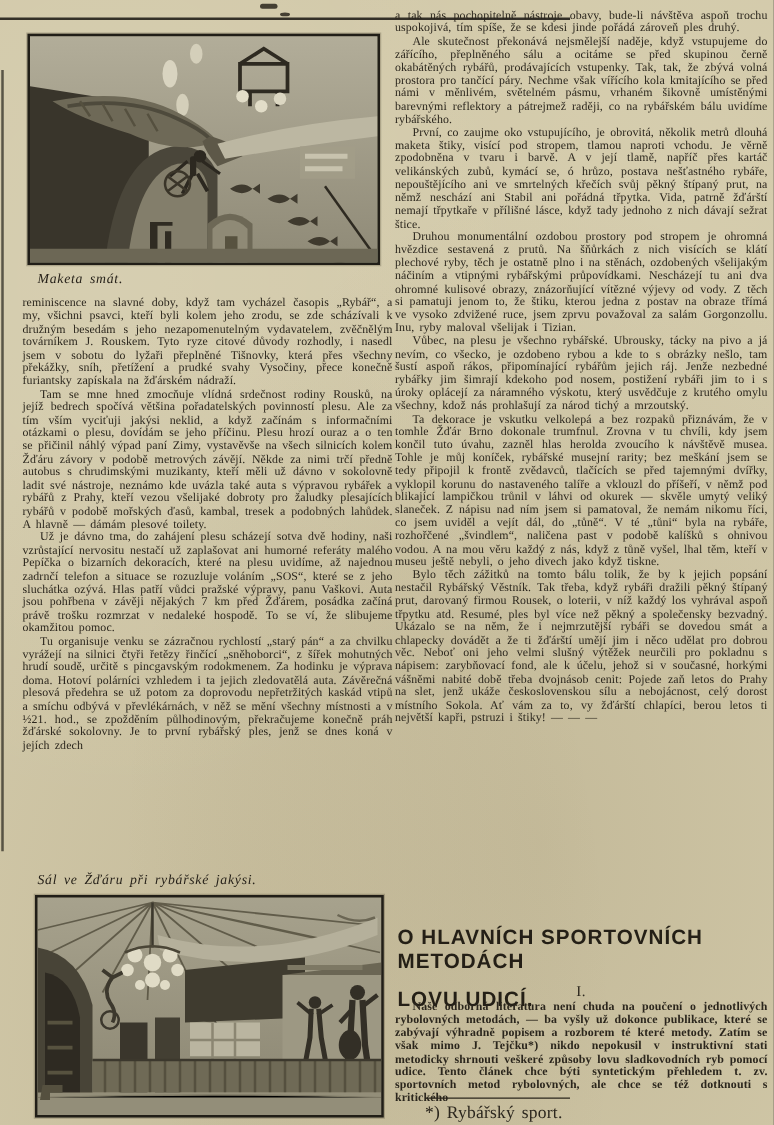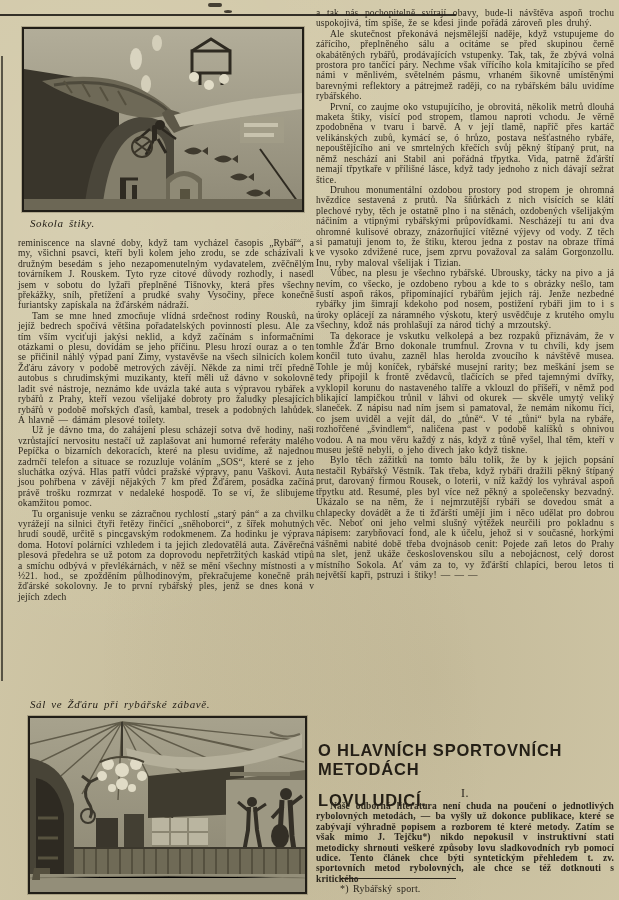--- a/index.html
+++ b/index.html
@@ -36,21 +36,21 @@
   .speck{position:absolute;background:#201c14;border-radius:50%;opacity:.8;}
   .article-title{
     font-family:"Liberation Sans","DejaVu Sans",sans-serif;
     font-weight:bold;font-size:16.5px;letter-spacing:.8px;color:#241f16;
   }
   .article-author{
     font-style:italic;font-size:13px;letter-spacing:1.2px;color:#241f16;
   }
   .section-numeral{font-size:12px;text-align:center;letter-spacing:.5px;}
   .footnote-rule{position:absolute;height:1px;background:#2b261d;}
-  .footnote{font-size:10px;letter-spacing:.2px;word-spacing:1.6px;}
+  .footnote{font-size:14px;letter-spacing:.2px;word-spacing:1.6px;}
 </style>
 </head>
 <body>
 
 <div id="page">
 
   <div class="scan-line-top"></div>
   <div class="scan-line-left"></div>
   <div class="speck" style="left:208px;top:3px;width:14px;height:4px;border-radius:2px;"></div>
   <div class="speck" style="left:224px;top:10px;width:8px;height:3px;"></div>
@@ -119,30 +119,30 @@
         <path d="M142,150 Q160,134 178,150 L178,181 L142,181 Z" fill="#6d6856"></path>
         <path d="M146,154 Q160,140 174,154 L174,181 L146,181 Z" fill="#8f8a76"></path>
         <rect x="156" y="160" width="10" height="21" fill="#57523f"></rect>
 
         <rect x="96" y="150" width="6" height="31" fill="#2f2b22"></rect>
         <rect x="108" y="156" width="5" height="25" fill="#2f2b22"></rect>
         <path d="M96,150 h18" stroke="#2f2b22" stroke-width="3"></path>
         <rect x="0" y="170" width="278" height="11" fill="#6c6755"></rect>
       </svg>
     </div>
-    <div class="abs caption" style="left:12px;top:217px;">Sokola štiky.</div>
+    <div class="abs caption" style="left:12px;top:217px;">Maketa smát.</div>
 
     <div class="abs body-text" style="left:0;top:238px;width:296px;">
       <p class="no-indent">reminiscence na slavné doby, když tam vycházel časopis „Rybář“, a my, všichni psavci, kteří byli kolem jeho zrodu, se zde scházívali k družným besedám s jeho nezapomenutelným vydavatelem, zvěčnělým továrníkem J. Rouskem. Tyto ryze citové důvody rozhodly, i nasedl jsem v sobotu do lyžaři přeplněné Tišnovky, která přes všechny překážky, sníh, přetížení a prudké svahy Vysočiny, přece konečně furiantsky zapískala na žďárském nádraží.</p>
       <p>Tam se mne hned zmocňuje vlídná srdečnost rodiny Rousků, na jejíž bedrech spočívá většina pořadatelských povinností plesu. Ale za tím vším vyciťuji jakýsi neklid, a když začínám s informačními otázkami o plesu, dovídám se jeho příčinu. Plesu hrozí ouraz a o ten se přičinil náhlý výpad paní Zimy, vystavěvše na všech silnicích kolem Žďáru závory v podobě metrových závějí. Někde za nimi trčí předně autobus s chrudimskými muzikanty, kteří měli už dávno v sokolovně ladit své nástroje, neznámo kde uvázla také auta s výpravou rybářek a rybářů z Prahy, kteří vezou všelijaké dobroty pro žaludky plesajících rybářů v podobě mořských ďasů, kambal, tresek a podobných lahůdek. A hlavně — dámám plesové toilety.</p>
       <p>Už je dávno tma, do zahájení plesu scházejí sotva dvě hodiny, naši vzrůstající nervositu nestačí už zaplašovat ani humorné referáty malého Pepíčka o bizarních dekoracích, které na plesu uvidíme, až najednou zadrnčí telefon a situace se rozuzluje voláním „SOS“, které se z jeho sluchátka ozývá. Hlas patří vůdci pražské výpravy, panu Vaškovi. Auta jsou pohřbena v závěji nějakých 7 km před Žďárem, posádka začíná právě trošku rozmrzat v nedaleké hospodě. To se ví, že slibujeme okamžitou pomoc.</p>
       <p>Tu organisuje venku se zázračnou rychlostí „starý pán“ a za chvilku vyrážejí na silnici čtyři řetězy řinčící „sněhoborci“, z šířek mohutných hrudí soudě, určitě s pincgavským rodokmenem. Za hodinku je výprava doma. Hotoví polárníci vzhledem i ta jejich zledovatělá auta. Závěrečná plesová předehra se už potom za doprovodu nepřetržitých kaskád vtipů a smíchu odbývá v převlékárnách, v něž se mění všechny místnosti a v ½21. hod., se zpožděním půlhodinovým, překračujeme konečně práh žďárské sokolovny. Je to první rybářský ples, jenž se dnes koná v jejích zdech</p>
     </div>
 
-    <div class="abs caption" style="left:12px;top:698px;">Sál ve Žďáru při rybářské zábavě.</div>
+    <div class="abs caption" style="left:12px;top:698px;">Sál ve Žďáru při rybářské jakýsi.</div>
 
     <div class="photo-frame" style="left:10px;top:716px;width:275px;height:174px;">
       <svg width="275" height="174" viewBox="0 0 275 174">
         <defs>
           <linearGradient id="g2" x1="0" y1="0" x2="0" y2="1">
             <stop offset="0" stop-color="#a7a28d"></stop>
               <stop offset="1" stop-color="#8b8672"></stop>
           </linearGradient>
         </defs>
         <rect width="275" height="174" fill="url(#g2)"></rect>
@@ -213,21 +213,21 @@
         <path d="M0,160 Q140,156 275,160" stroke="#7d7864" stroke-width="1"></path>
 
         <path d="M4,150 h16 v6 h-10 v6 h-8 Z" fill="#55503f"></path>
       </svg>
     </div>
   </div>
 
   <div class="col-right">
 
     <div class="abs body-text" style="left:0;top:8px;width:298px;">
-      <p class="no-indent">a tak nás pochopitelně svírají obavy, bude-li návštěva aspoň trochu uspokojivá, tím spíše, že se kdesi jinde pořádá zároveň ples druhý.</p>
+      <p class="no-indent">a tak nás pochopitelně nástroje obavy, bude-li návštěva aspoň trochu uspokojivá, tím spíše, že se kdesi jinde pořádá zároveň ples druhý.</p>
       <p>Ale skutečnost překonává nejsmělejší naděje, když vstupujeme do zářícího, přeplněného sálu a ocitáme se před skupinou černě okabátěných rybářů, prodávajících vstupenky. Tak, tak, že zbývá volná prostora pro tančící páry. Nechme však vířícího kola kmitajícího se před námi v měnlivém, světelném pásmu, vrhaném šikovně umístěnými barevnými reflektory a pátrejmež raději, co na rybářském bálu uvidíme rybářského.</p>
       <p>První, co zaujme oko vstupujícího, je obrovitá, několik metrů dlouhá maketa štiky, visící pod stropem, tlamou naproti vchodu. Je věrně zpodobněna v tvaru i barvě. A v její tlamě, napříč přes kartáč velikánských zubů, kymácí se, ó hrůzo, postava nešťastného rybáře, nepouštějícího ani ve smrtelných křečích svůj pěkný štípaný prut, na němž neschází ani Stabil ani pořádná třpytka. Vida, patrně žďárští nemají třpytkaře v přílišné lásce, když tady jednoho z nich dávají sežrat štice.</p>
       <p>Druhou monumentální ozdobou prostory pod stropem je ohromná hvězdice sestavená z prutů. Na šňůrkách z nich visících se klátí plechové ryby, těch je ostatně plno i na stěnách, ozdobených všelijakým náčiním a vtipnými rybářskými průpovídkami. Nescházejí tu ani dva ohromné kulisové obrazy, znázorňující vítězné výjevy od vody. Z těch si pamatuji jenom to, že štiku, kterou jedna z postav na obraze třímá ve vysoko zdvižené ruce, jsem zprvu považoval za salám Gorgonzollu. Inu, ryby maloval všelijak i Tizian.</p>
       <p>Vůbec, na plesu je všechno rybářské. Ubrousky, tácky na pivo a já nevím, co všecko, je ozdobeno rybou a kde to s obrázky nešlo, tam šustí aspoň rákos, připomínající rybářům jejich ráj. Jenže nezbedné rybářky jim šimrají kdekoho pod nosem, postižení rybáři jim to i s úroky oplácejí za náramného výskotu, který usvědčuje z krutého omylu všechny, kdož nás prohlašují za národ tichý a mrzoutský.</p>
       <p>Ta dekorace je vskutku velkolepá a bez rozpaků přiznávám, že v tomhle Žďár Brno dokonale trumfnul. Zrovna v tu chvíli, kdy jsem končil tuto úvahu, zazněl hlas herolda zvoucího k návštěvě musea. Tohle je můj koníček, rybářské musejní rarity; bez meškání jsem se tedy připojil k frontě zvědavců, tlačících se před tajemnými dvířky, vyklopil korunu do nastaveného talíře a vklouzl do příšeří, v němž pod blikající lampičkou trůnil v láhvi od okurek — skvěle umytý veliký slaneček. Z nápisu nad ním jsem si pamatoval, že nemám nikomu říci, co jsem uviděl a vejít dál, do „tůně“. V té „tůni“ byla na rybáře, rozhořčené „švindlem“, naličena past v podobě kalíšků s ohnivou vodou. A na mou věru každý z nás, když z tůně vyšel, lhal těm, kteří v museu ještě nebyli, o jeho divech jako když tiskne.</p>
       <p>Bylo těch zážitků na tomto bálu tolik, že by k jejich popsání nestačil Rybářský Věstník. Tak třeba, když rybáři dražili pěkný štípaný prut, darovaný firmou Rousek, o loterii, v níž každý los vyhrával aspoň třpytku atd. Resumé, ples byl více než pěkný a společensky bezvadný. Ukázalo se na něm, že i nejmrzutější rybáři se dovedou smát a chlapecky dovádět a že ti žďárští umějí jim i něco udělat pro dobrou věc. Neboť oni jeho velmi slušný výtěžek neurčili pro pokladnu s nápisem: zarybňovací fond, ale k účelu, jehož si v současné, horkými vášněmi nabité době třeba dvojnásob cenit: Pojede zaň letos do Prahy na slet, jenž ukáže československou sílu a nebojácnost, celý dorost místního Sokola. Ať vám za to, vy žďárští chlapíci, berou letos ti největší kapři, pstruzi i štiky! — — —</p>
     </div>
 
     <div class="abs article-title" style="left:2px;top:741px;width:296px;">O HLAVNÍCH SPORTOVNÍCH METODÁCH</div>
     <div class="abs" style="left:2px;top:763px;width:296px;margin-top:28px;">

